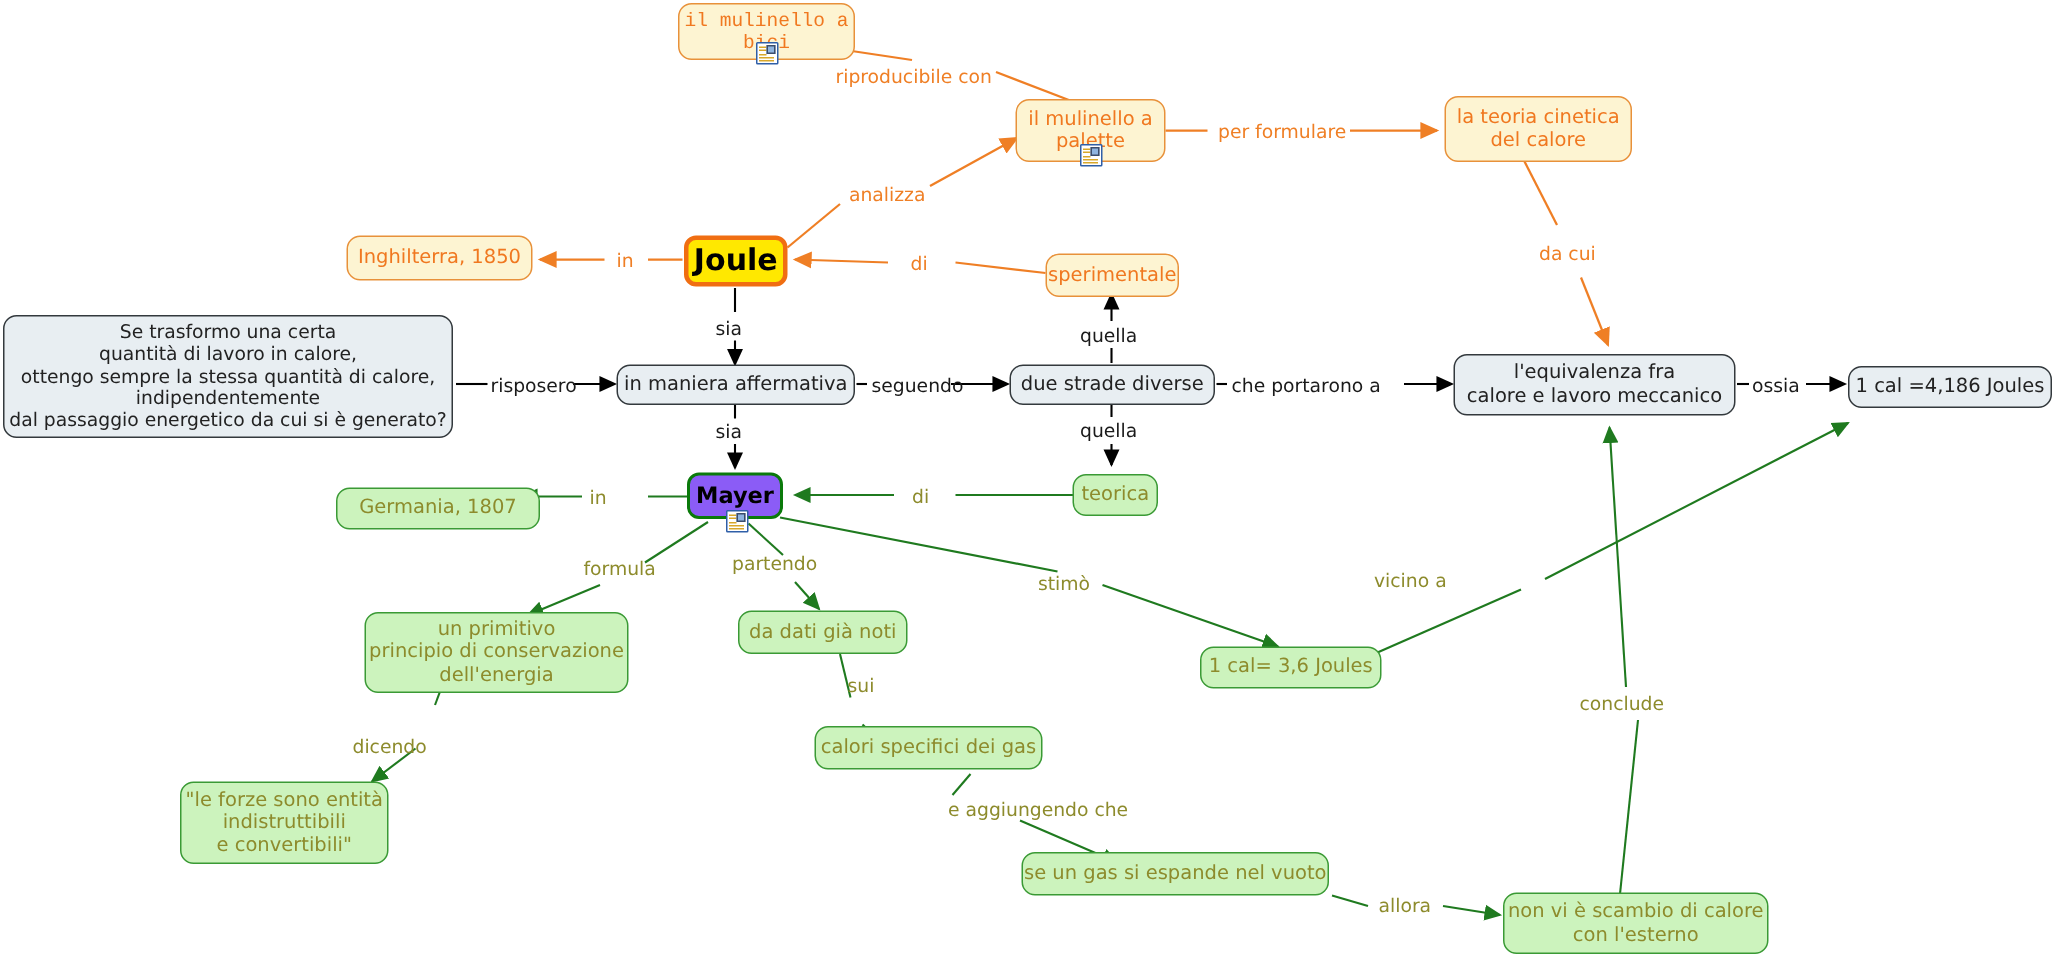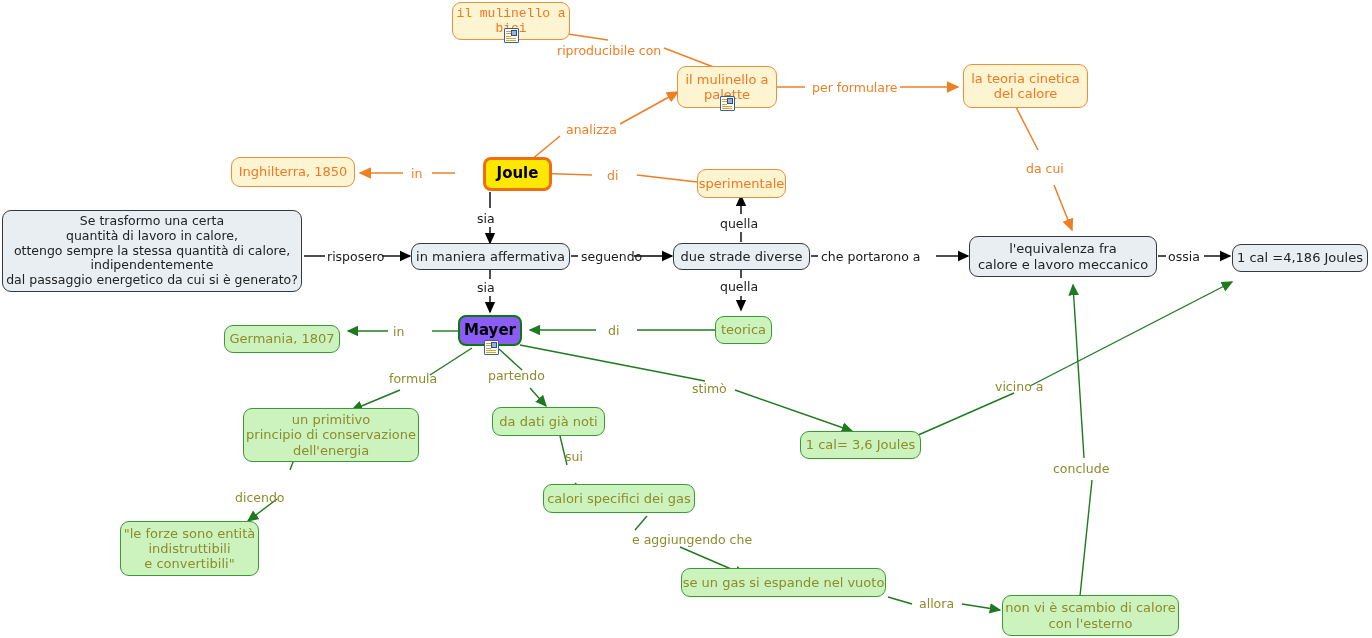--- a/index.html
+++ b/index.html
@@ -5,21 +5,21 @@
   html,body{margin:0;padding:0;background:#ffffff;}
   body{font-family:"DejaVu Sans","Liberation Sans",sans-serif;}
   #map{position:relative;width:1372px;height:638px;background:#fff;overflow:hidden;}
   svg#links{position:absolute;left:0;top:0;width:1372px;height:638px;pointer-events:none;}
 
   .node{position:absolute;box-sizing:border-box;display:flex;align-items:center;
         justify-content:center;text-align:center;border-radius:9px;line-height:1.18;}
 
   
   .n-orange{background:#fdf4d2;border:1.4px solid #e8913a;color:#f07820;font-size:13px;}
-  .n-joule{background:#ffe800;border:3.5px solid #f06e12;color:#000;font-weight:bold;font-size:15px;border-radius:8px;margin-left:27px;}
+  .n-joule{background:#ffe800;border:3.5px solid #f06e12;color:#000;font-weight:bold;font-size:20px;border-radius:8px;}
 
   
   .n-green{background:#ccf3bd;border:1.4px solid #3a9a35;color:#8d8b2c;font-size:13px;}
   .n-mayer{background:#8b5cf6;border:2.6px solid #0a7a0a;color:#000;font-weight:bold;font-size:15px;border-radius:8px;}
 
   
   .n-grey{background:#e8eef2;border:1.4px solid #33393d;color:#222;font-size:13px;}
 
   .lbl{position:absolute;font-size:12.5px;white-space:nowrap;background:transparent;}
   .lbl-orange{color:#ef7f25;}
@@ -169,21 +169,21 @@
   </div>
 
   <div class="node n-grey" style="left:969px;top:236px;width:188px;height:41px;">
     <span>l'equivalenza fra<br>calore e lavoro meccanico</span>
   </div>
 
   <div class="node n-grey" style="left:1232px;top:244px;width:136px;height:28px;">
     <span>1 cal =4,186 Joules</span>
   </div>
 
-  <div class="node n-green" style="left:224px;top:325px;width:116px;height:28px;">
+  <div class="node n-green" style="left:224px;top:325px;width:136px;height:28px;">
     <span>Germania, 1807</span>
   </div>
 
   <div class="node n-mayer" style="left:458px;top:315px;width:64px;height:31px;">
     <span>Mayer</span>
     <span class="res-icon" style="left:24px;top:23px;">
         <i class="l1"></i>
         <i class="l2"></i>
         <i class="l3"></i>
         <i class="l4"></i>
@@ -238,20 +238,20 @@
   <div class="lbl lbl-dark" style="left:821px;top:249px;"><span>che portarono a</span></div>
   <div class="lbl lbl-dark" style="left:1168px;top:249px;"><span>ossia</span></div>
   <div class="lbl lbl-dark" style="left:477px;top:280px;"><span>sia</span></div>
   <div class="lbl lbl-dark" style="left:720px;top:279px;"><span>quella</span></div>
 
   <div class="lbl lbl-green" style="left:393px;top:324px;"><span>in</span></div>
   <div class="lbl lbl-green" style="left:608px;top:323px;"><span>di</span></div>
   <div class="lbl lbl-green" style="left:389px;top:371px;"><span>formula</span></div>
   <div class="lbl lbl-green" style="left:488px;top:368px;"><span>partendo</span></div>
   <div class="lbl lbl-green" style="left:692px;top:381px;"><span>stimò</span></div>
-  <div class="lbl lbl-green" style="left:995px;top:379px;"><span>vicino a</span></div>
+  <div class="lbl lbl-green" style="left:916px;top:379px;"><span>vicino a</span></div>
   <div class="lbl lbl-green" style="left:235px;top:490px;"><span>dicendo</span></div>
   <div class="lbl lbl-green" style="left:565px;top:449px;"><span>sui</span></div>
   <div class="lbl lbl-green" style="left:632px;top:532px;"><span>e aggiungendo che</span></div>
   <div class="lbl lbl-green" style="left:919px;top:596px;"><span>allora</span></div>
   <div class="lbl lbl-green" style="left:1053px;top:461px;"><span>conclude</span></div>
 
 </div>
 
 </body></html>

